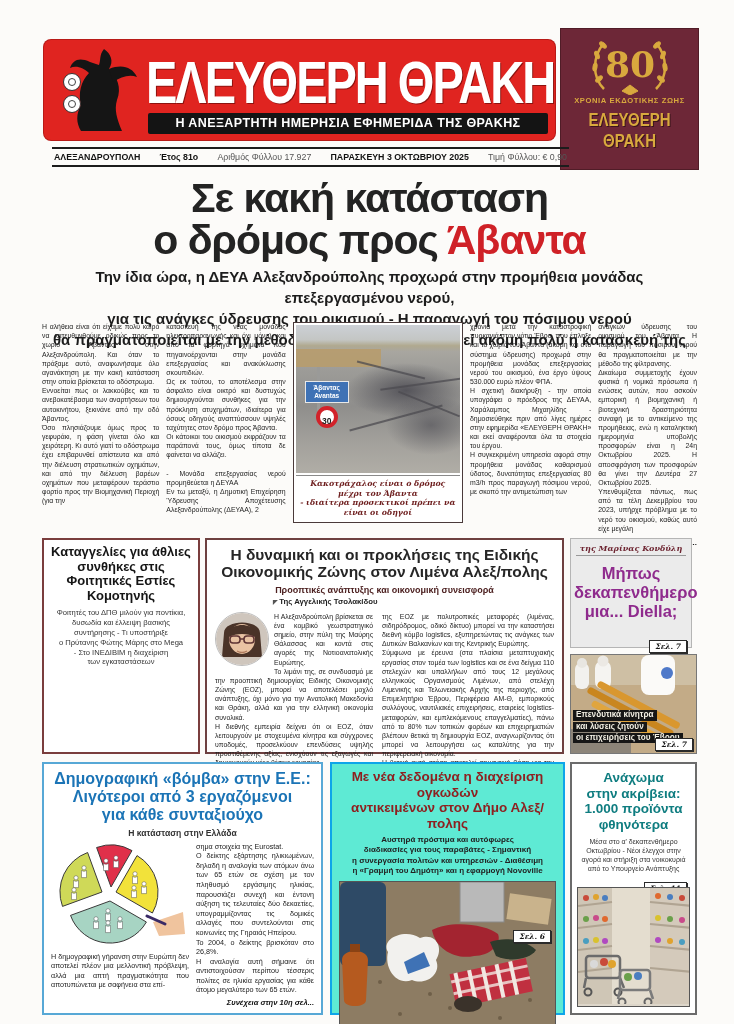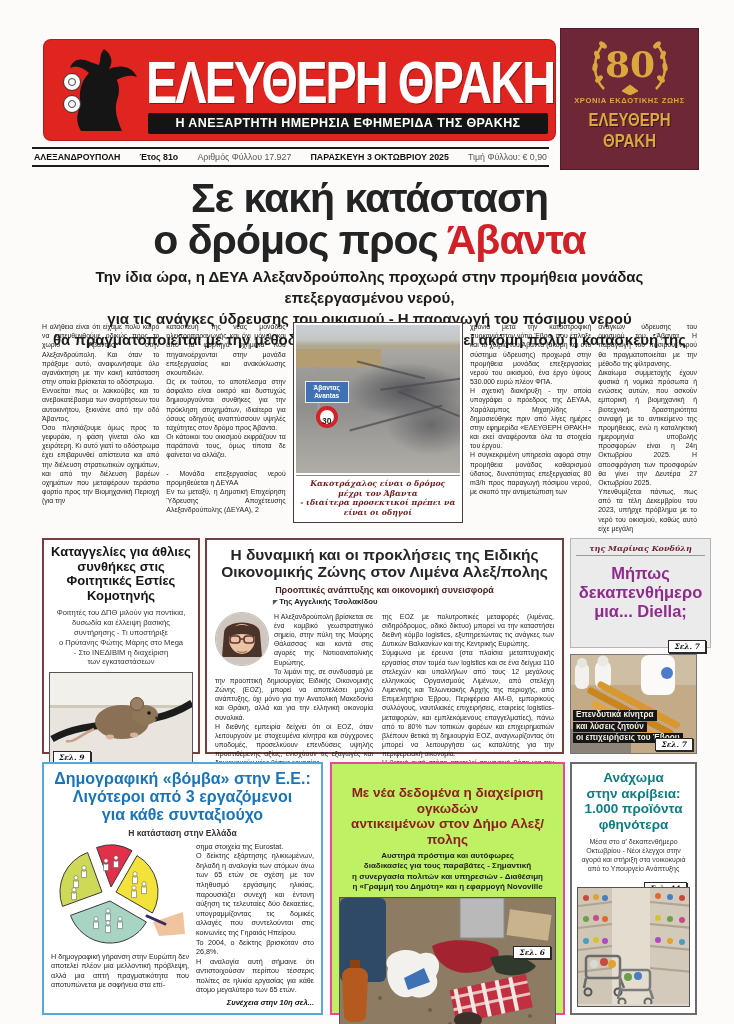--- a/index.html
+++ b/index.html
@@ -20,21 +20,21 @@
         border:1px solid #333;}
   .emb:before{content:"";position:absolute;left:4px;top:4px;width:6px;height:6px;border:1px solid #444;border-radius:50%;}
   
   .anniv{position:absolute;left:560px;top:28px;width:137px;height:140px;background:#6d2737;
         border:1px solid #501c27;text-align:center;color:#d9a93e;}
   .anniv svg{display:block;margin:4px auto 0;}
   .anniv-l1{font-size:7.6px;font-weight:700;letter-spacing:.6px;margin-top:1px;}
   .anniv-l2{font-size:15px;font-weight:800;letter-spacing:0;margin-top:3px;
         transform:scaleY(1.25);transform-origin:top;text-shadow:1px 1px 0 #3c141c;}
   
-  .dateline{position:absolute;left:32px;top:147px;width:513px;border-top:2px solid #1c1c1c;
+  .dateline{position:absolute;left:52px;top:147px;width:513px;border-top:2px solid #1c1c1c;
         border-bottom:2px solid #1c1c1c;padding:3px 2px;display:flex;gap:15px;
         justify-content:space-between;align-items:baseline;font-size:8.8px;}
   .dl-b{font-weight:700;color:#111;} .dl-n{color:#555;}
   
   .headline{position:absolute;left:42px;top:178px;width:655px;text-align:center;
         font-weight:800;color:#232323;font-size:41px;line-height:1.02;letter-spacing:-1px;}
   .headline .accent{color:#cf2127;}
   .deck{position:absolute;left:42px;top:266px;width:655px;text-align:center;font-weight:700;
         font-size:15px;line-height:1.4;color:#1c1c1c;white-space:pre-line;}
   
@@ -76,40 +76,40 @@
   .sez-title{text-align:center;font-size:15.5px;font-weight:800;line-height:1.12;color:#262626;}
   .sez-sub{text-align:center;font-size:9px;font-weight:700;color:#4c2020;margin-top:4px;}
   .sez-cols{display:flex;gap:9px;margin-top:6px;}
   .sez-left{width:158px;} .sez-right{flex:1;display:flex;flex-direction:column;}
   .sez-byline{font-size:7.8px;font-weight:700;color:#222;margin:2px 0 3px 58px;}
   .sez-byline:before{content:"◤ ";font-size:6px;color:#555;}
   .portrait{float:left;width:52px;height:52px;border-radius:50%;overflow:hidden;margin:0 5px 2px 0;
         border:1px solid #bbb;}
   .sez-cont{font-weight:700;font-style:italic;font-size:7.8px;text-align:right;color:#111;margin-top:2px;}
 
-  .box-diella{position:absolute;left:570px;top:538px;width:141px;height:110px;background:#ebebeb;
+  .box-diella{position:absolute;left:570px;top:538px;width:122px;height:110px;background:#ebebeb;
         border:1px solid #b5b5b5;box-sizing:border-box;text-align:center;padding:4px 3px;}
   .diella-by{font-family:"DejaVu Serif",serif;font-style:italic;font-weight:700;font-size:8px;
         color:#6d2430;border-bottom:1px solid #999;padding-bottom:2px;margin:0 2px;}
   .diella-title{margin-top:8px;font-size:16.5px;font-weight:800;line-height:1.15;color:#8f2b8d;white-space:pre-line;}
   .box-evros{position:absolute;left:570px;top:654px;width:127px;height:100px;border:1px solid #777;
         box-sizing:border-box;overflow:hidden;text-align:center;}
   .evros-cap{position:absolute;left:2px;bottom:10px;display:flex;flex-direction:column;align-items:flex-start;gap:1px;}
   .evros-cap span{background:#161616;color:#f3f0e4;font-weight:700;font-size:8.2px;padding:0 3px;line-height:1.25;}
   
   .box-demo{position:absolute;left:42px;top:762px;width:281px;height:253px;border:2px solid #57a8d6;
         background:#fff;padding:6px 7px;box-sizing:border-box;}
   .demo-title{text-align:center;font-size:16px;font-weight:800;line-height:1.12;color:#1b74b6;white-space:pre-line;}
   .demo-sub{text-align:center;font-size:8.6px;font-weight:700;color:#333;margin-top:4px;}
   .demo-cols{display:flex;gap:7px;margin-top:4px;}
   .demo-left{width:138px;} .demo-right{flex:1;display:flex;flex-direction:column;}
   .demo-cont{font-weight:700;font-style:italic;font-size:7.6px;text-align:right;color:#111;margin-top:3px;}
 
-  .box-bulky{position:absolute;left:330px;top:762px;width:235px;height:253px;border:2px solid #ec4899;
-        background:#bef264;padding:21px 7px;box-sizing:border-box;text-align:center;}
+  .box-bulky{position:absolute;left:330px;top:762px;width:235px;height:253px;border:2px solid #0ea5e9;
+        background:#5eead4;padding:5px 7px;box-sizing:border-box;text-align:center;}
   .bulky-title{font-size:13.5px;font-weight:800;line-height:1.15;color:#8e2020;white-space:pre-line;}
   .bulky-deck{font-size:8px;font-weight:700;line-height:1.3;color:#222;margin-top:4px;white-space:pre-line;}
   .bulkyphoto{position:relative;margin-top:4px;height:146px;border:1px solid #555;overflow:hidden;
         background:#8d7c63;}
   .box-price{position:absolute;left:570px;top:762px;width:127px;height:253px;border:2px solid #6b6b6b;
         background:#fff;padding:6px 5px;box-sizing:border-box;text-align:center;}
   .price-title{font-size:13.5px;font-weight:800;line-height:1.15;color:#0f7d80;white-space:pre-line;}
   .price-deck{font-size:7px;line-height:1.3;color:#333;margin-top:5px;white-space:pre-line;}
   .superphoto{position:relative;margin-top:14px;height:118px;border:1px solid #555;overflow:hidden;
         background:#ddd6ca;}
@@ -214,37 +214,20 @@
   </div>
 
   <div class="box-dorms">
     <div class="dorms-title">Καταγγελίες για άθλιες συνθήκες στις Φοιτητικές Εστίες Κομοτηνής</div>
     <div class="dorms-deck">Φοιτητές του ΔΠΘ μιλούν για ποντίκια,
 δυσωδία και έλλειψη βασικής
 συντήρησης - Τι υποστήριξε
 ο Πρύτανης Φώτης Μάρης στο Mega
 - Στο ΙΝΕΔΙΒΙΜ η διαχείριση
 των εγκαταστάσεων</div>
-    <div class="mousewrap">
-      <svg viewBox="0 0 144 92" width="144" height="92" preserveAspectRatio="none">
-        <rect width="144" height="92" fill="#e9e5de"></rect>
-        <rect width="144" height="34" fill="#f2f0ea"></rect>
-        <rect y="32" width="144" height="3" fill="#cfc9bd"></rect>
-        <path d="M2 66 C45 42 95 60 142 30" stroke="#1c1c1c" stroke-width="7" fill="none"></path>
-        <path d="M44 56 C30 62 24 70 16 68" stroke="#c9a089" stroke-width="2.5" fill="none"></path>
-        <ellipse cx="72" cy="49" rx="27" ry="17" fill="#8a7054"></ellipse>
-        <ellipse cx="95" cy="42" rx="13" ry="10" fill="#907658"></ellipse>
-        <circle cx="87" cy="31" r="6.5" fill="#9a7f62" stroke="#6e5640" stroke-width="1"></circle>
-        <circle cx="99" cy="40" r="1.8" fill="#151515"></circle>
-        <circle cx="106.5" cy="45" r="1.4" fill="#3a2c20"></circle>
-        <ellipse cx="60" cy="64" rx="4" ry="2.4" fill="#d8b29a"></ellipse>
-        <ellipse cx="84" cy="62" rx="4" ry="2.4" fill="#d8b29a"></ellipse>
-      </svg>
-      <span class="pg" style="left:3px;bottom:3px;">Σελ. 9</span>
-    </div>
   </div>
 
   <div class="box-sez">
     <div class="sez-title">Η δυναμική και οι προκλήσεις της Ειδικής Οικονομικής Ζώνης στον Λιμένα Αλεξ/πολης</div>
     <div class="sez-sub">Προοπτικές ανάπτυξης και οικονομική συνεισφορά</div>
     <div class="sez-byline">Της Αγγελικής Τσολακίδου</div>
     <div class="sez-cols">
       <div class="sez-left">
         <div class="portrait">
           <svg viewBox="0 0 52 52" width="52" height="52">

